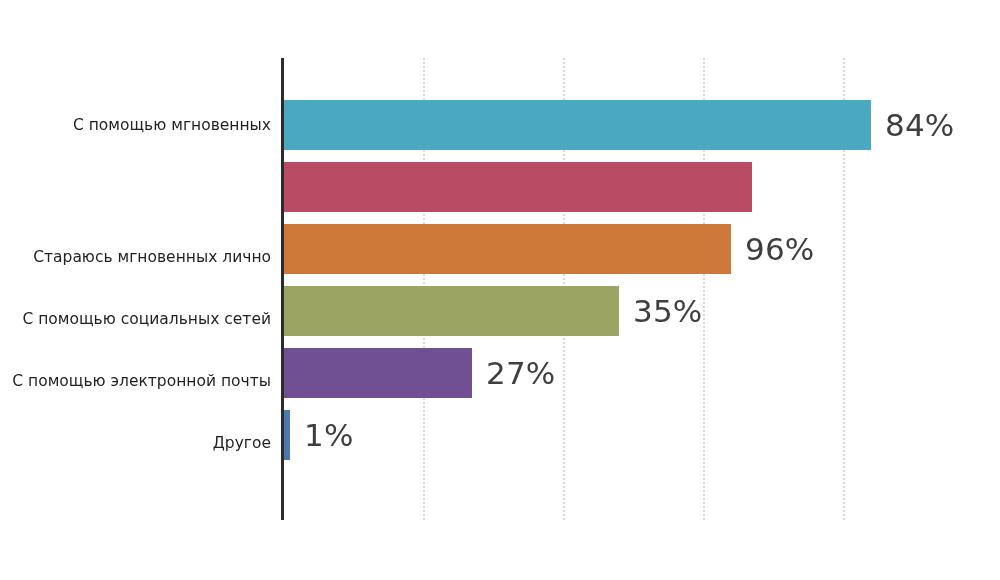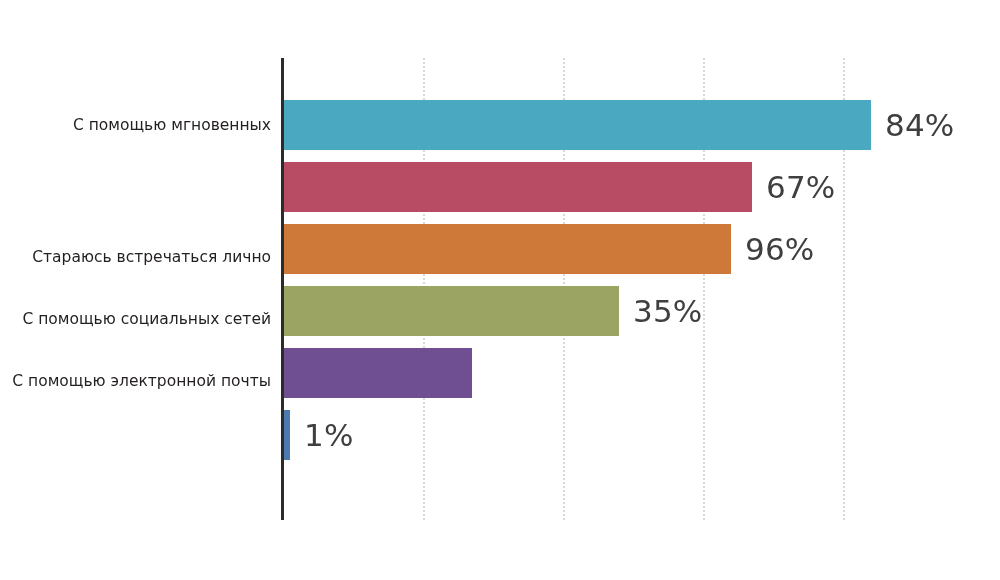--- a/index.html
+++ b/index.html
@@ -98,53 +98,56 @@
     <div class="gridline" style="left:420px"></div>
     <div class="gridline" style="left:560px"></div>
 
     <div class="bar-row" style="top:50px">
       <div class="bar" style="width:588px;background:#4ba8c1"></div>
       <div class="bar-value">84%</div>
     </div>
 
     <div class="bar-row" style="top:112px">
       <div class="bar" style="width:469px;background:#b84c64"></div>
-      <div class="bar-value">67%</div>
     </div>
 
     <div class="bar-row" style="top:174px">
       <div class="bar" style="width:448px;background:#ce7839"></div>
       <div class="bar-value">96%</div>
     </div>
 
     <div class="bar-row" style="top:236px">
       <div class="bar" style="width:336px;background:#9ba463"></div>
       <div class="bar-value">35%</div>
     </div>
 
     <div class="bar-row" style="top:298px">
       <div class="bar" style="width:189px;background:#6f4e91"></div>
+      <div class="bar-value">27%</div>
     </div>
 
     <div class="bar-row" style="top:360px">
       <div class="bar" style="width: 7px; background: rgb(74, 122, 174);"></div>
       <div class="bar-value">1%</div>
     </div>
   </div>
 
   <div id="axis-spine"></div>
 
   <div id="labels-col">
     <div class="cat-label" style="top:58px">
       <div>С помощью мгновенных</div>
     </div>
     <div class="cat-label" style="top:190px">
-      <div>Стараюсь встречаться лично</div>
+      <div>Стараюсь мгновенных лично</div>
     </div>
     <div class="cat-label" style="top:314px">
       <div>С помощью электронной почты</div>
     </div>
     <div class="cat-label" style="top:252px">
       <div>С помощью социальных сетей</div>
     </div>
+    <div class="cat-label" style="top:376px">
+      <div>Другое</div>
+    </div>
   </div>
 
 </div>
 
 </body></html>

